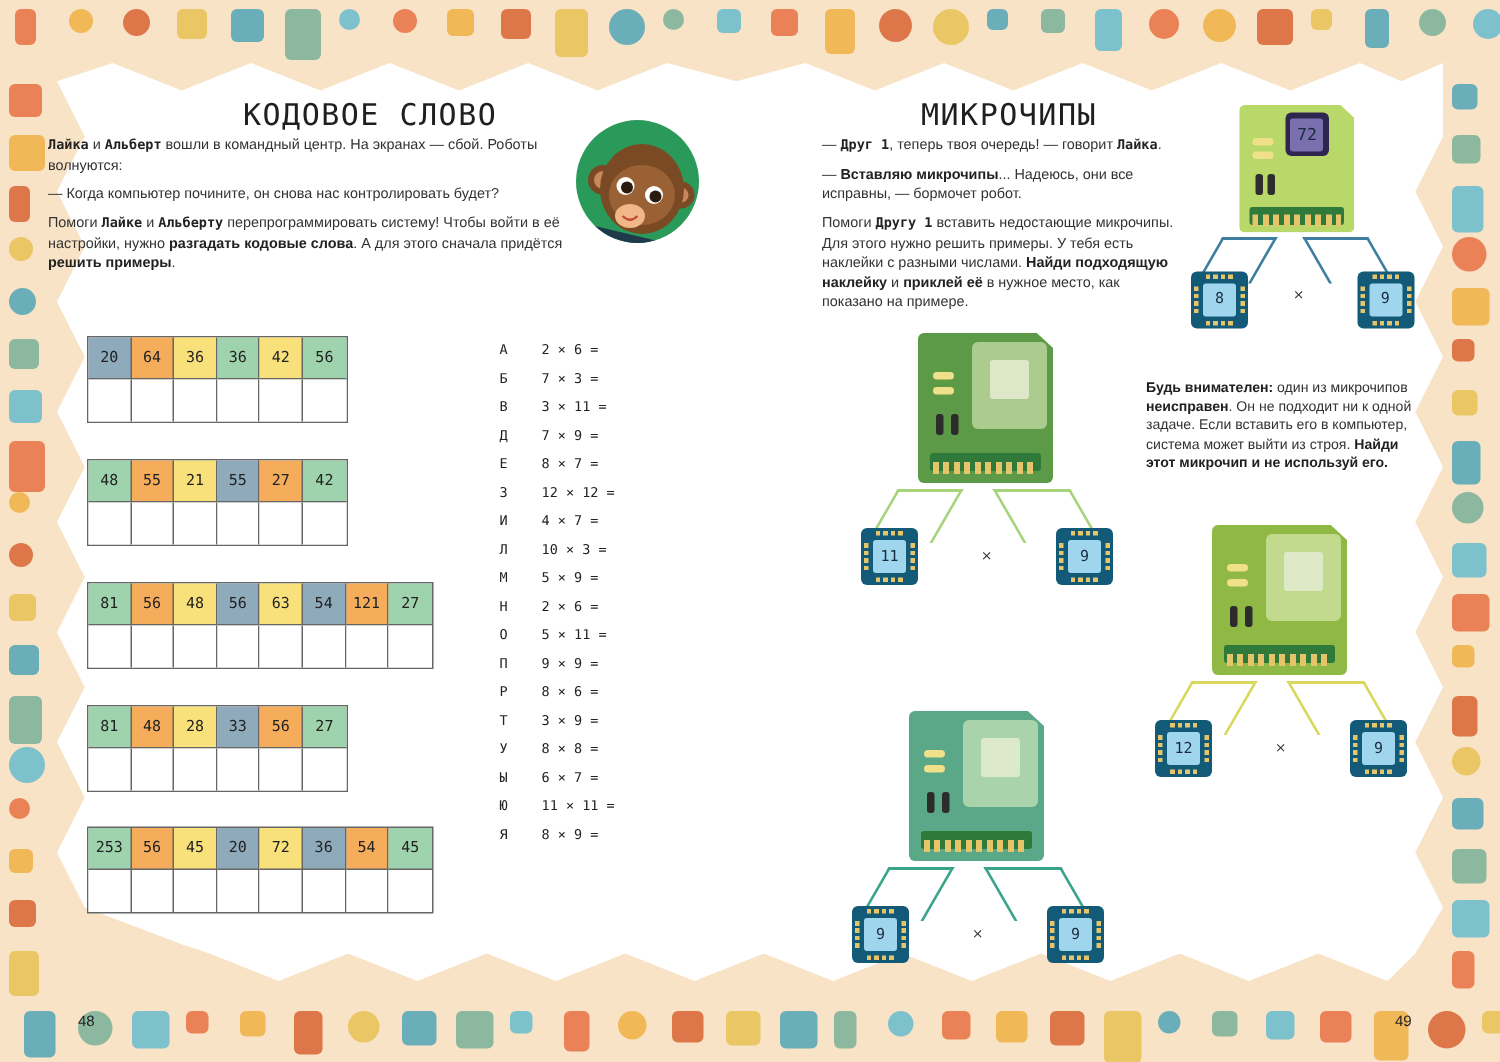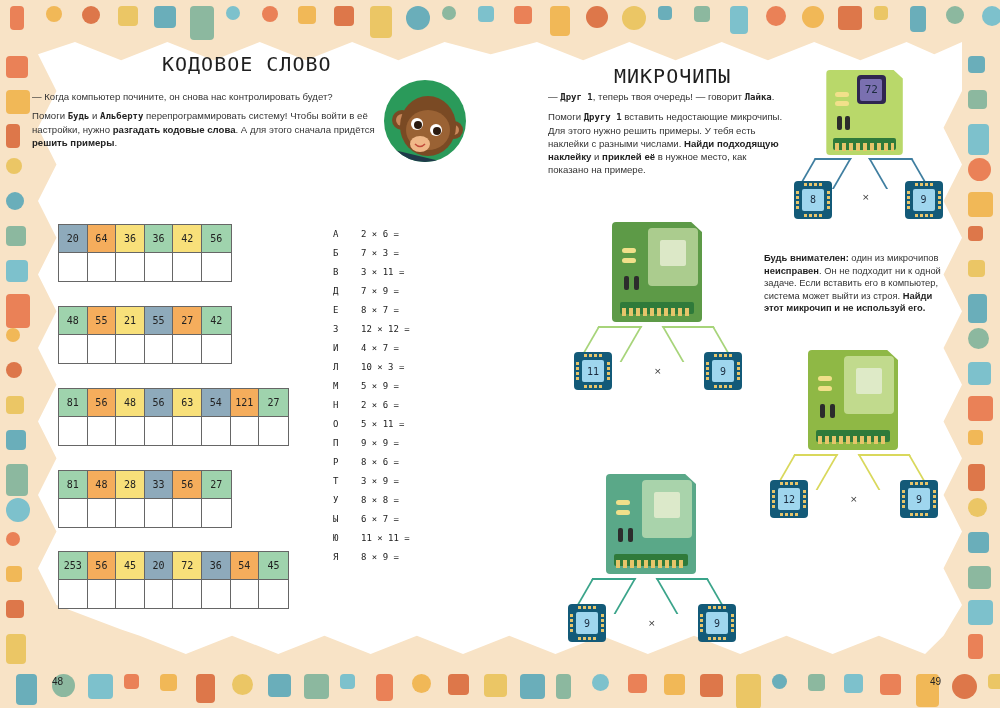--- a/index.html
+++ b/index.html
@@ -157,25 +157,26 @@
     <div class="deco" style="left: 6px; top: 566px; width: 16px; height: 16px; background: rgb(240, 178, 74); border-radius: 4px; opacity: 0.9;"></div>
     <div class="deco" style="left: 968px; top: 566px; width: 23px; height: 23px; background: rgb(127, 179, 154); border-radius: 4px; opacity: 0.9;"></div>
     <div class="deco" style="left: 6px; top: 600px; width: 18px; height: 18px; background: rgb(217, 106, 60); border-radius: 4px; opacity: 0.9;"></div>
     <div class="deco" style="left: 968px; top: 600px; width: 25px; height: 25px; background: rgb(111, 188, 204); border-radius: 4px; opacity: 0.9;"></div>
     <div class="deco" style="left: 6px; top: 634px; width: 20px; height: 30px; background: rgb(233, 194, 90); border-radius: 4px; opacity: 0.9;"></div>
     <div class="deco" style="left: 968px; top: 634px; width: 15px; height: 25px; background: rgb(232, 117, 74); border-radius: 4px; opacity: 0.9;"></div>
   </div>
 
 <div class="paper"></div>
 
-<h1 class="title" style="left:162px; top:52px;">КОДОВОЕ СЛОВО</h1>
+<h1 class="title" style="left:162px; top:64px;">КОДОВОЕ СЛОВО</h1>
 
 <div class="para" style="left:32px; top:90px; width:345px;">
+  <p><b class="name">Лайка</b><span> и </span><b class="name">Альберт</b><span> вошли в командный центр. На экранах — сбой. Роботы волнуются:</span></p>
   <p>— Когда компьютер почините, он снова нас контролировать будет?</p>
-  <p><span>Помоги </span><b class="name">Будь</b><span> и </span><b class="name">Альберту</b><span> перепрограммировать систему! Чтобы войти в её настройки, нужно </span><b>разгадать кодовые слова</b><span>. А для этого сначала придётся </span><b>решить примеры</b><span>.</span></p>
+  <p><span>Помоги </span><b class="name">Лайке</b><span> и </span><b class="name">Альберту</b><span> перепрограммировать систему! Чтобы войти в её настройки, нужно </span><b>разгадать кодовые слова</b><span>. А для этого сначала придётся </span><b>решить примеры</b><span>.</span></p>
 </div>
 
 <div class="avatar">
   <svg width="82" height="82" viewBox="0 0 82 82">
     <circle cx="18" cy="40" r="10" fill="#7a4a24"></circle>
       <circle cx="18" cy="40" r="6" fill="#c9885a"></circle>
     <circle cx="70" cy="50" r="9" fill="#7a4a24"></circle>
       <circle cx="70" cy="50" r="5" fill="#c9885a"></circle>
     <ellipse cx="44" cy="46" rx="28" ry="30" fill="#7a4a24"></ellipse>
     <ellipse cx="44" cy="50" rx="22" ry="20" fill="#9a6234"></ellipse>
@@ -364,20 +365,21 @@
       <span>8 × 9 =</span>
     </div>
   </div>
 
 <div class="pagenum" style="left:52px; top:676px;">48</div>
 
 <h1 class="title" style="left:614px; top:64px;">МИКРОЧИПЫ</h1>
 
 <div class="para" style="left:548px; top:90px; width:240px;">
   <p><span>— </span><b class="name">Друг 1</b><span>, теперь твоя очередь! — говорит </span><b class="name">Лайка</b><span>.</span></p>
+  <p><span>— </span><b>Вставляю микрочипы</b><span>... Надеюсь, они все исправны, — бормочет робот.</span></p>
   <p><span>Помоги </span><b class="name">Другу 1</b><span> вставить недостающие микрочипы. Для этого нужно решить примеры. У тебя есть наклейки с разными числами. </span><b>Найди подходящую наклейку</b><span> и </span><b>приклей её</b><span> в нужное место, как показано на примере.</span></p>
 </div>
 
 <div class="warn">
   <b>Будь внимателен:</b><span> один из микрочипов </span><b>неисправен</b><span>. Он не подходит ни к одной задаче. Если вставить его в компьютер, система может выйти из строя. </span><b>Найди этот микрочип и не используй его.</b>
 </div>
 
 <div id="chips">
     <div class="board" style="left: 794px; top: 70px; width: 144.5px; height: 153px;">
     <div class="pcb" style="left:32.3px;top:0;width:76.5px;height:85px;background:#b9d86a"></div>

